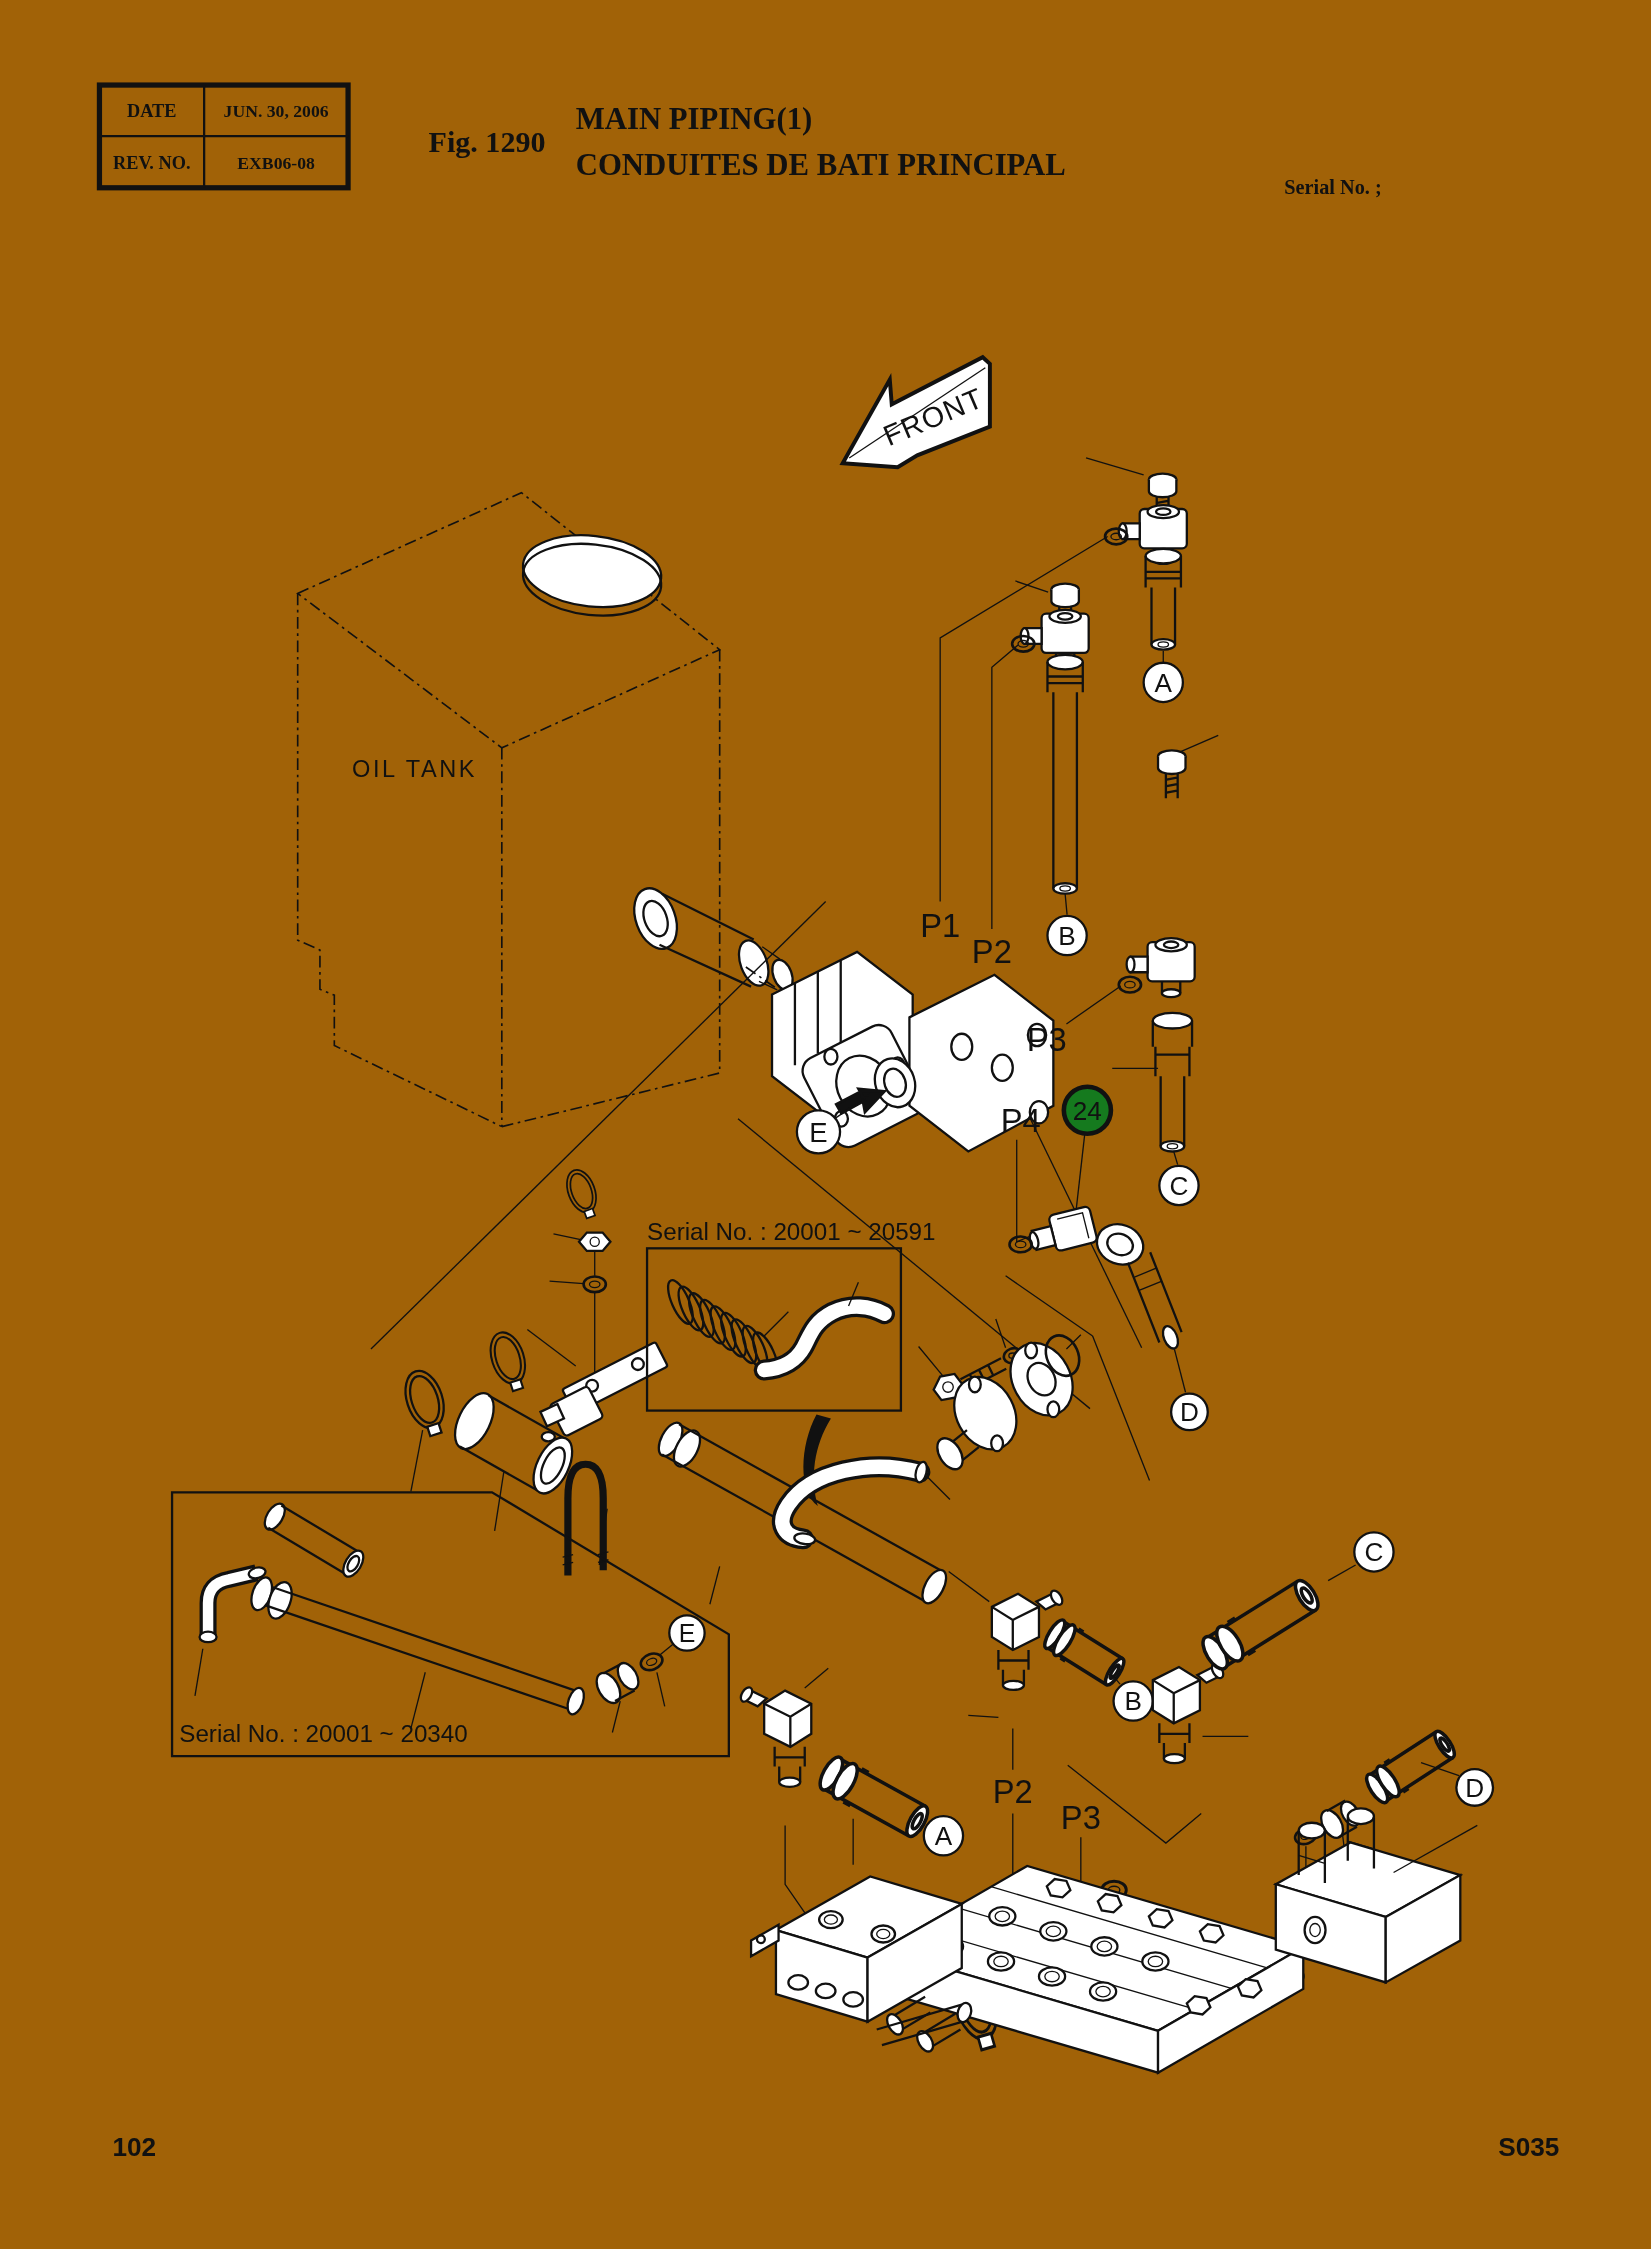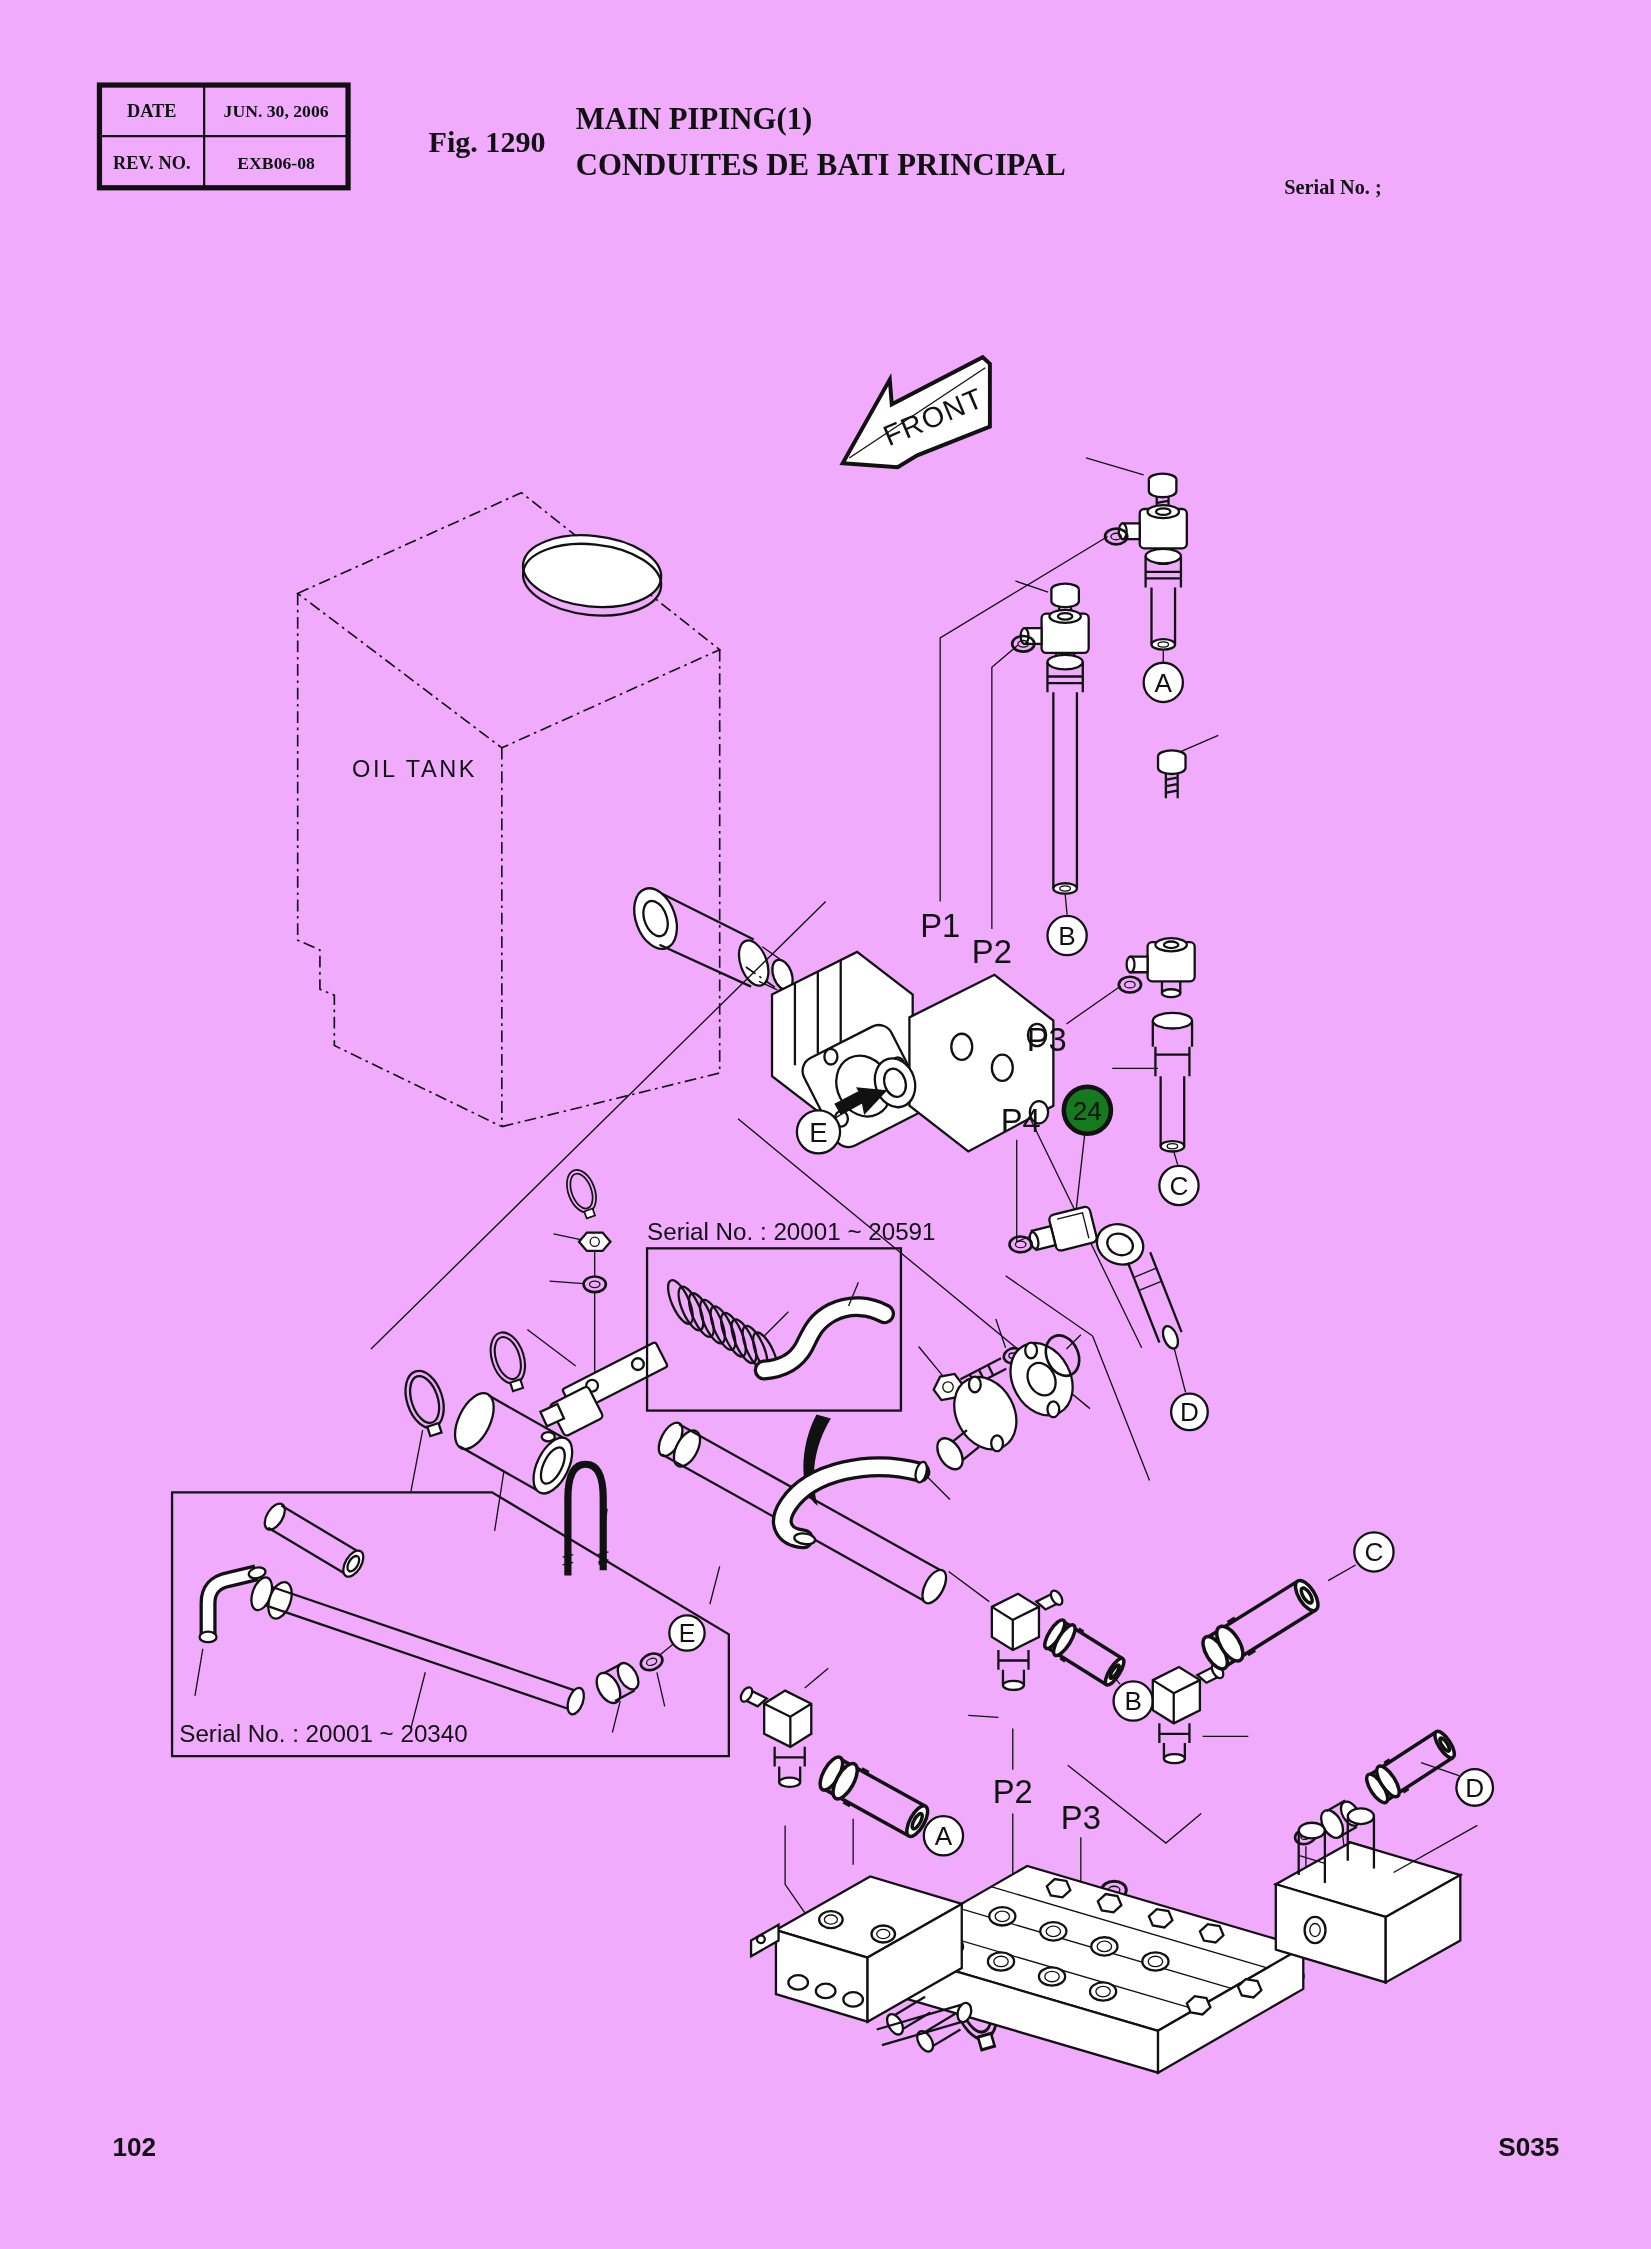--- a/index.html
+++ b/index.html
@@ -1,16 +1,16 @@
 <!DOCTYPE html>
 <html style="font-size:10.5px"><head>
 <meta charset="utf-8">
 <style>
   html,body{margin:0;padding:0;background:#e8e8e8;}
-  .page{position:relative;width:1652px;height:2250px;background:#f0abfc;margin:0 auto;overflow:hidden;}
+  .page{position:relative;width:1652px;height:2250px;background:#a16207;margin:0 auto;overflow:hidden;}
   svg{position:absolute;left:0;top:0;}
   .ln  {fill:none;stroke:#111;stroke-width:2;}
   .ln2 {fill:none;stroke:#111;stroke-width:3.5;}
   .ln3 {fill:none;stroke:#111;stroke-width:4;}
   .part{fill:#fff;stroke:#111;stroke-width:3.5;}
   .dd  {fill:none;stroke:#111;stroke-width:2.5;stroke-dasharray:18 7 4 7;}
   .thk {fill:none;stroke:#111;stroke-width:32;stroke-linecap:round;}
   .hol {fill:none;stroke:#fff;stroke-width:22;stroke-linecap:round;}
   text {fill:#111;}
   .ts  {font-family:"Liberation Serif","DejaVu Serif",serif;font-weight:bold;}

